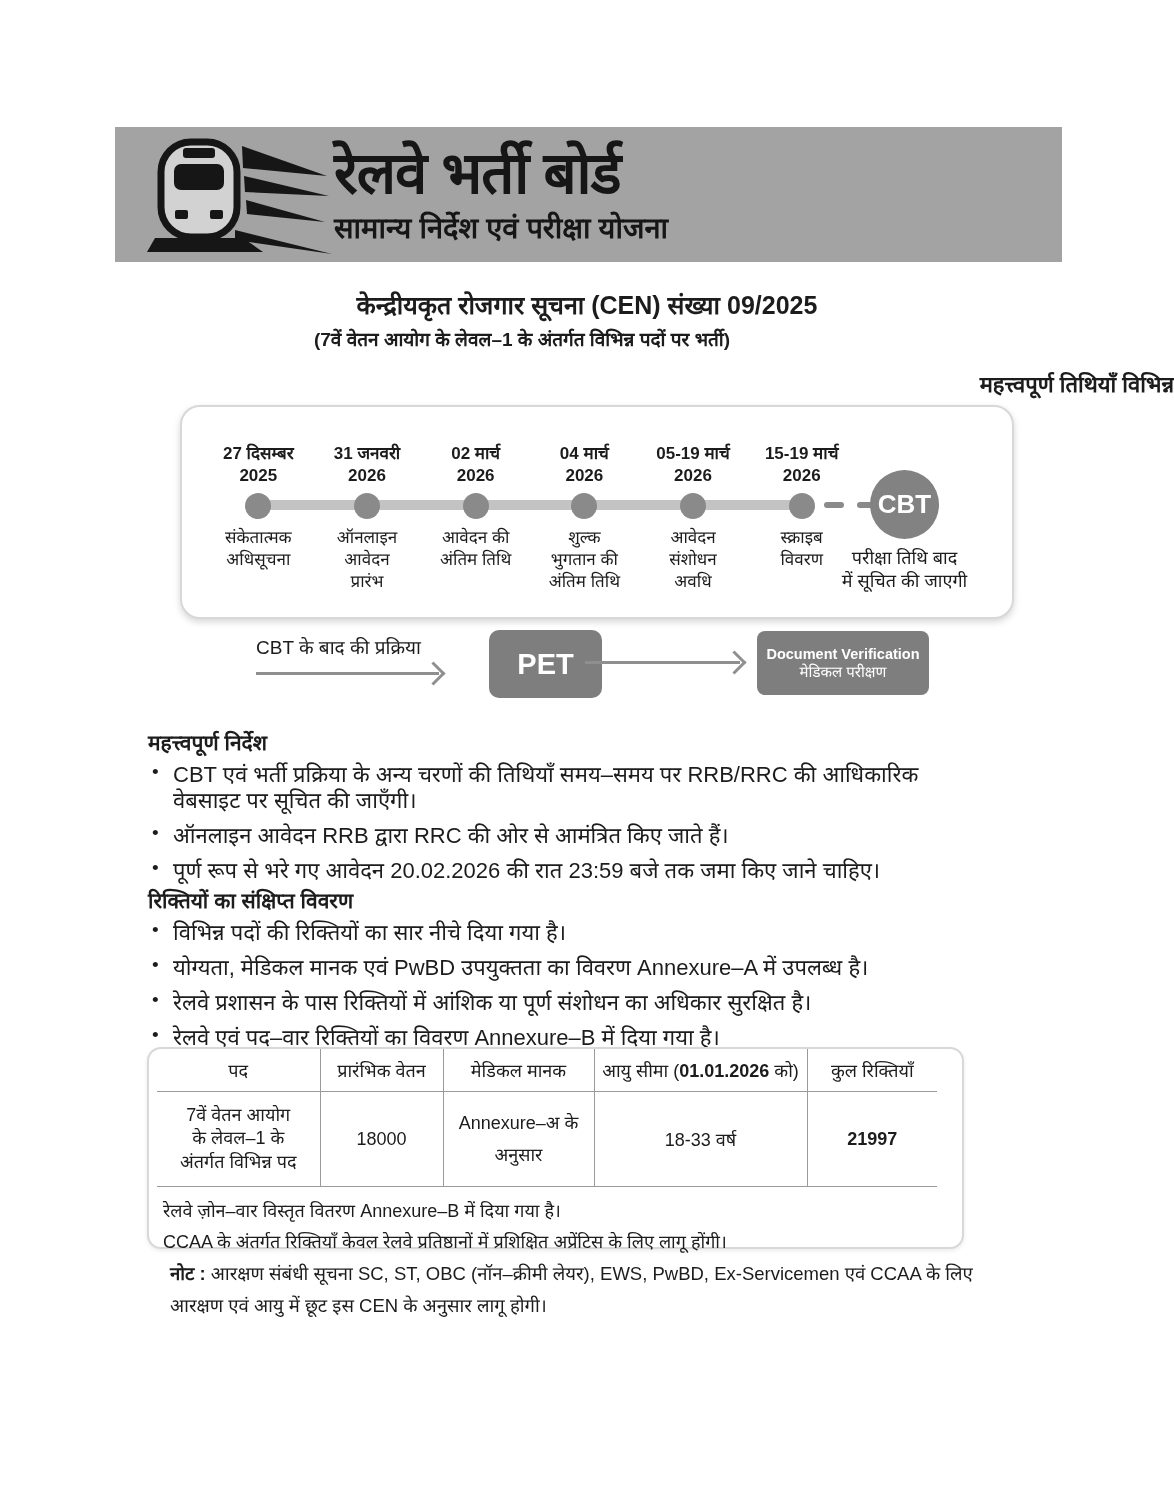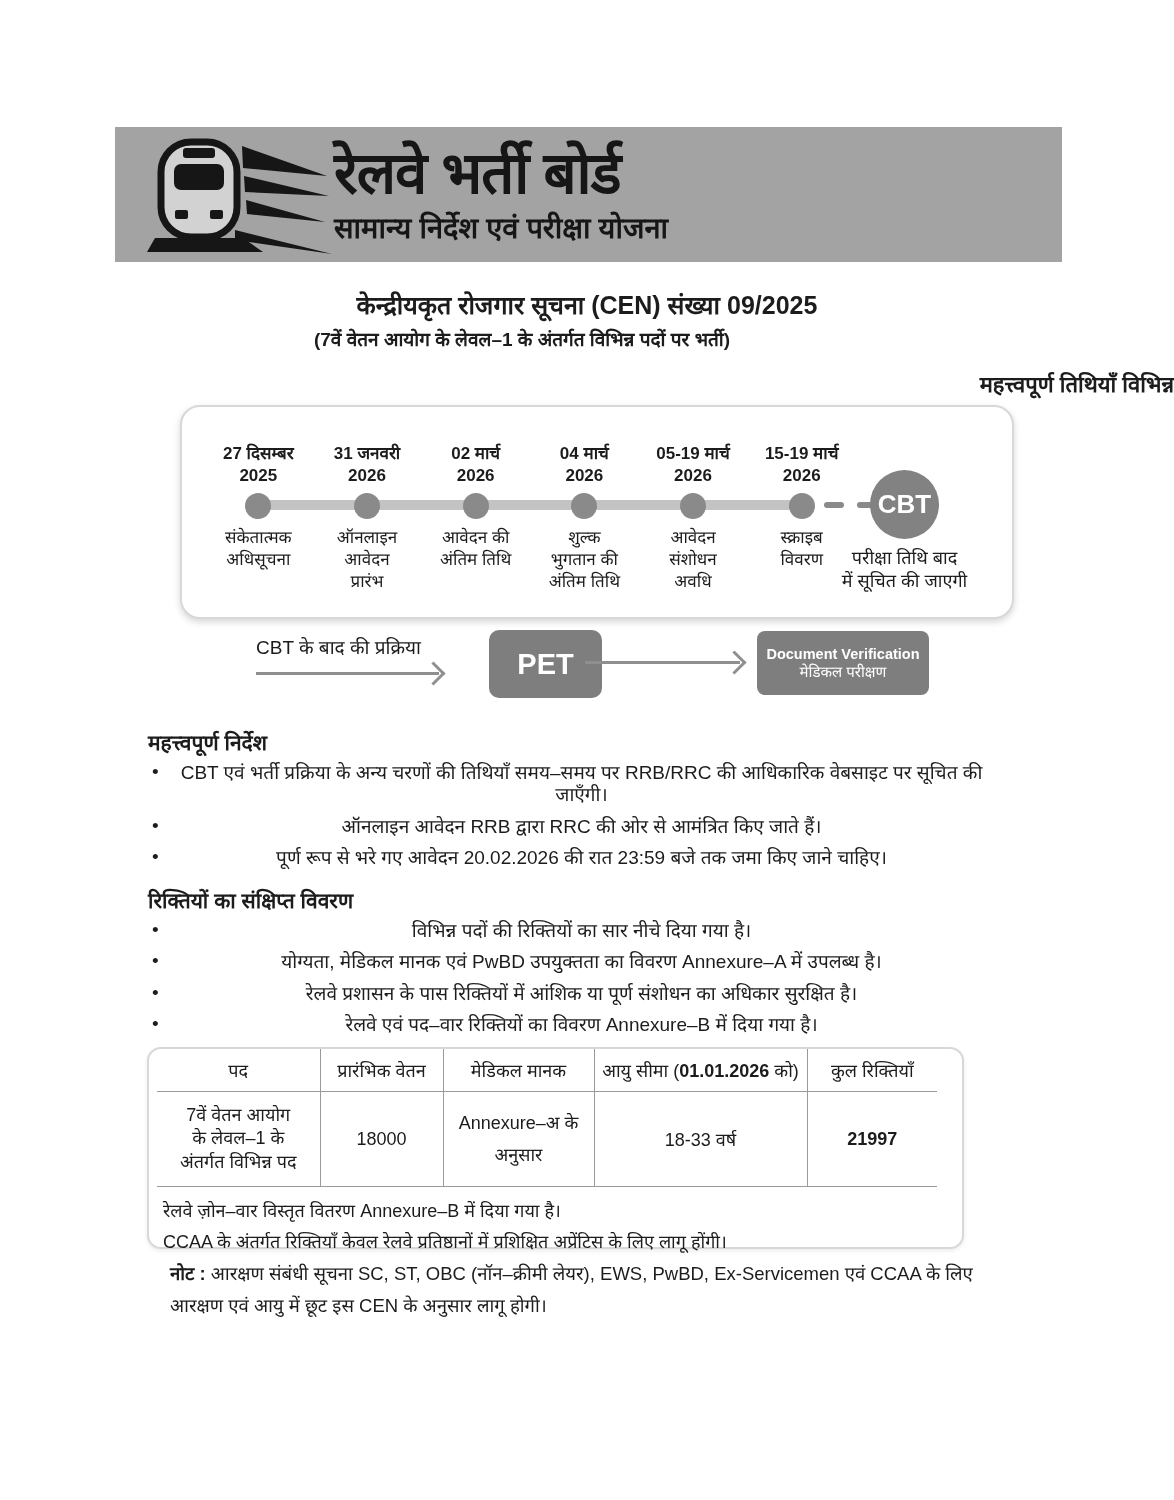--- a/index.html
+++ b/index.html
@@ -48,21 +48,21 @@
   .dv-line1{font-size:14.5px;font-weight:bold;}
   .dv-line2{font-size:15px;}
 
   
   .sec-title{position:absolute;left:148px;font-size:21px;font-weight:bold;}
   .sec1-title{top:728px;}
   .sec2-title{top:886px;}
   .bullets{position:absolute;left:150px;width:840px;margin:0;padding:0;list-style:none;}
   .bullets1{top:762px;}
   .bullets2{top:920px;}
-  .bullets li{position:relative;padding-left:23px;margin-bottom:9px;font-size:19px;line-height:1.18;text-align:center;}
+  .bullets li{position:relative;padding-left:23px;margin-bottom:9px;font-size:22px;line-height:1.18;}
   .bullets li::before{content:"\2022";position:absolute;left:2px;top:-1px;font-size:19px;}
 
   
   .table-card{position:absolute;left:147px;top:1047px;width:813px;height:198px;background:#fff;
               border:2px solid #d8d8d8;border-radius:14px;box-shadow:0 2px 4px rgba(0,0,0,0.08);}
   table.vac{border-collapse:collapse;margin-left:8px;margin-top:0;width:780px;table-layout:fixed;}
   table.vac th{font-weight:normal;font-size:18px;padding:9px 4px;border-bottom:1.5px solid #9a9a9a;}
   table.vac th,table.vac td{border-right:1.5px solid #9a9a9a;}
   table.vac th:last-child,table.vac td:last-child{border-right:none;}
   table.vac td{font-size:18px;padding:12px 4px;border-bottom:1.5px solid #9a9a9a;text-align:center;vertical-align:middle;}

